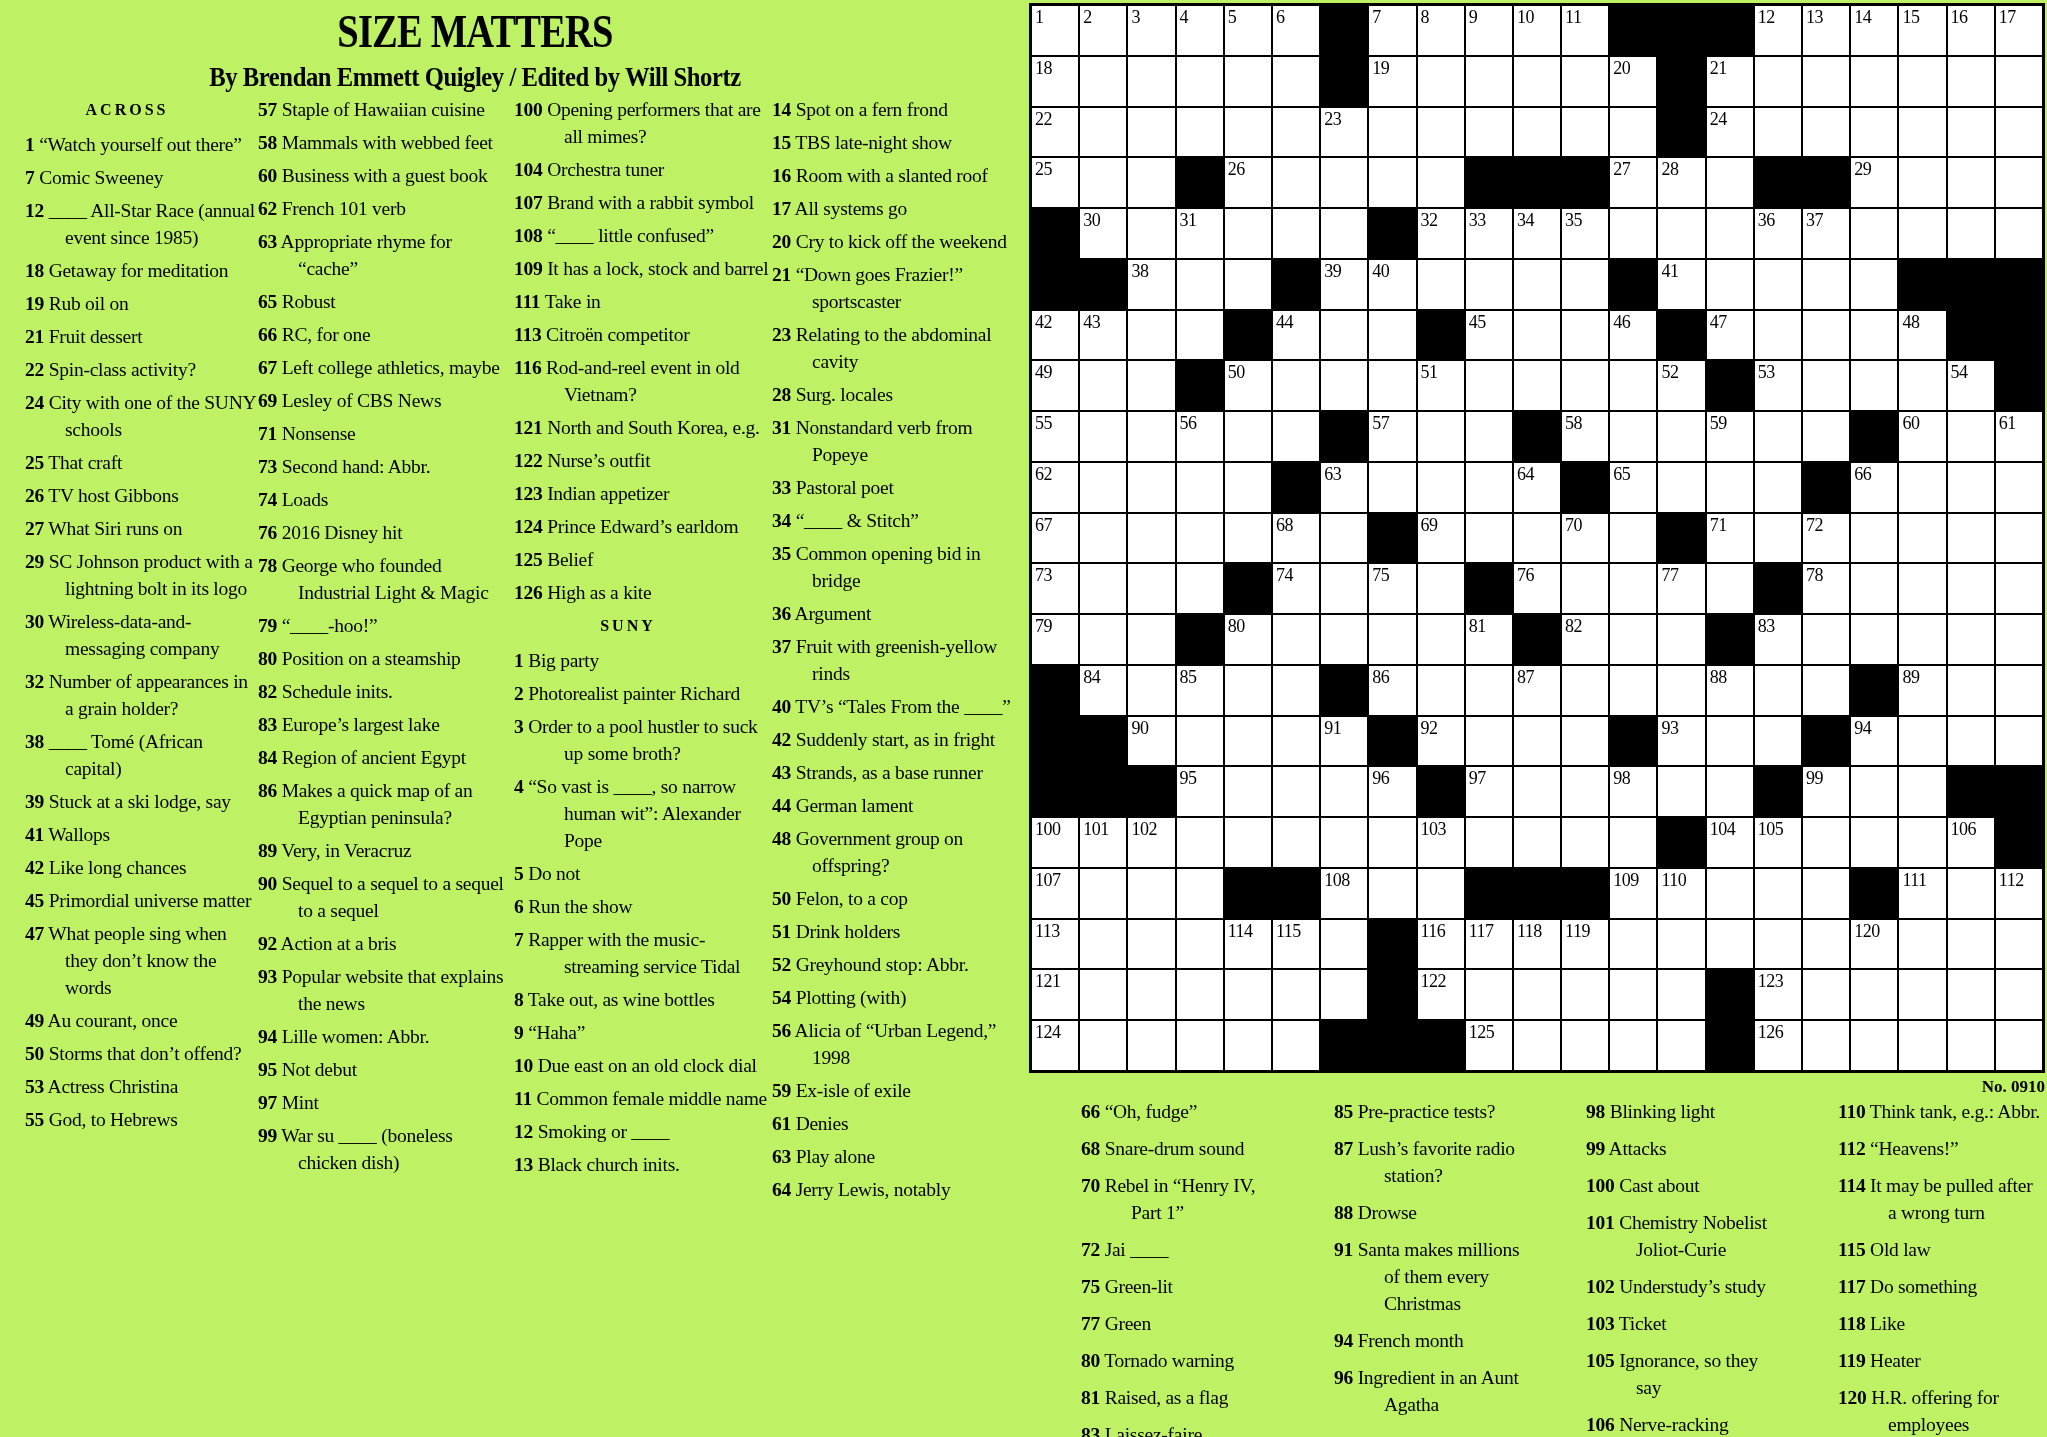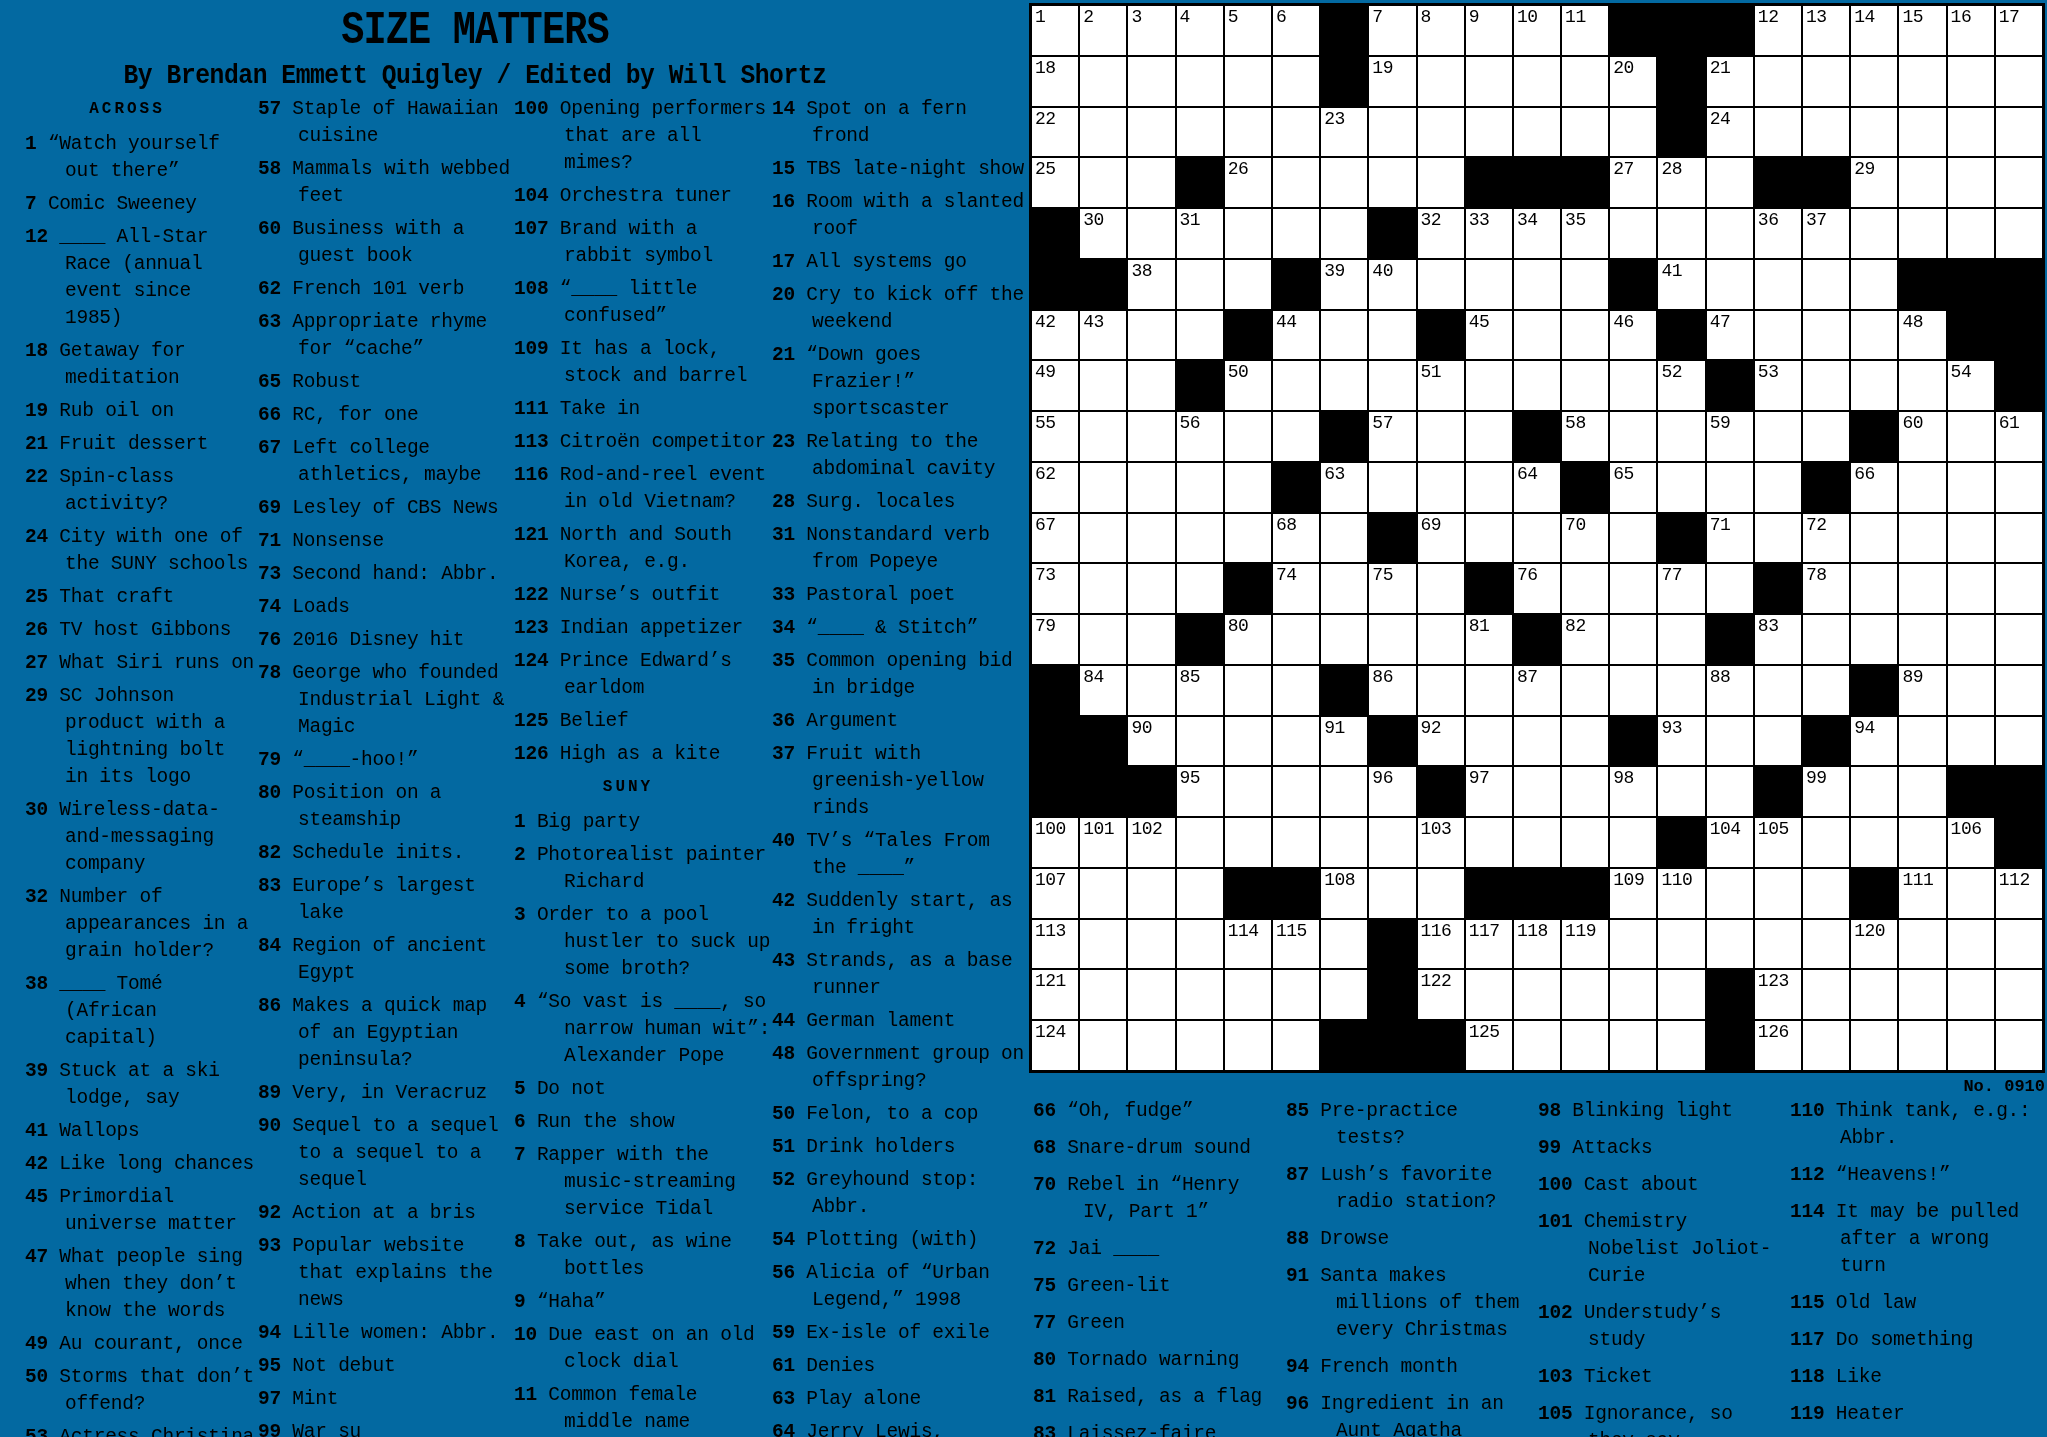--- a/index.html
+++ b/index.html
@@ -1,33 +1,33 @@
 <!DOCTYPE html>
 <html><head>
 <meta charset="utf-8">
 <style>
   html,body{margin:0;padding:0;background:#fff;}
-  .sheet{position:relative;width:2047px;height:1437px;background:#0369a1;color:#000;
-         font-family:Liberation Mono, monospace;overflow:hidden;}
+  .sheet{position:relative;width:2047px;height:1437px;background:#bef264;color:#000;
+         font-family:Liberation Serif, serif;overflow:hidden;}
   .title-block{position:absolute;left:0;top:4px;width:950px;text-align:center;}
   .title{font-size:47px;font-weight:bold;letter-spacing:-1px;transform:scaleX(.82);transform-origin:center;}
   .byline{font-size:28px;font-weight:bold;letter-spacing:-0.5px;transform:scaleX(.88);transform-origin:center;margin-top:3px;}
   
   .cluecol{position:absolute;top:96px;font-size:19.5px;line-height:27px;letter-spacing:-0.25px;}
   .col1{left:25px;width:234px;}
   .col2{left:258px;width:252px;}
   .col3{left:514px;width:258px;}
   .col4{left:772px;width:252px;}
   .clue{padding-left:40px;text-indent:-40px;margin-bottom:6px;}
   .widenum .clue{padding-left:50px;text-indent:-50px;}
   .cnum{font-weight:bold;}
   .clue-header{font-weight:bold;font-size:16px;letter-spacing:3px;text-align:center;margin:0 30px 8px 0;}
   
   .bcol{position:absolute;top:1098px;font-size:19.5px;line-height:27px;letter-spacing:-0.25px;}
-  .bcol .clue{margin-bottom:10px;padding-left:50px;text-indent:-50px;}
+  .bcol .clue{margin-bottom:10px;padding-left:50px;text-indent:-50px;margin-left:48px;}
   .bcol1{left:1033px;width:238px;}
   .bcol2{left:1286px;width:240px;}
   .bcol3{left:1538px;width:242px;}
   .bcol4{left:1790px;width:252px;}
   
   .grid{position:absolute;left:1029px;top:3px;width:1016px;height:1070px;box-sizing:border-box;
         background:#000;border:3px solid #000;display:grid;
         grid-template-columns:repeat(21,1fr);grid-template-rows:repeat(21,1fr);gap:2px;}
   .cell{background:#fff;position:relative;}
   .cell.black{background:#000;}

